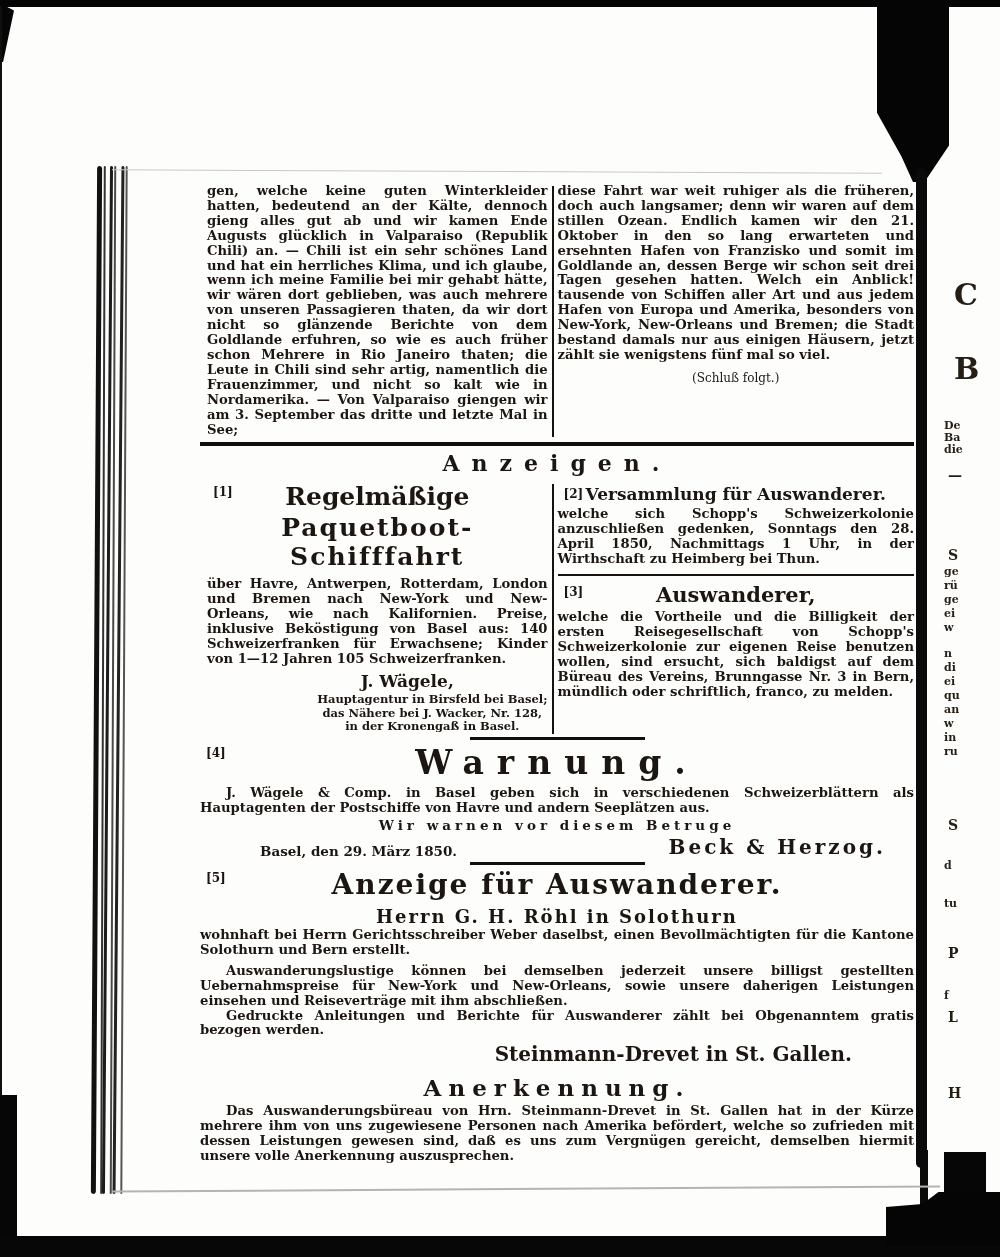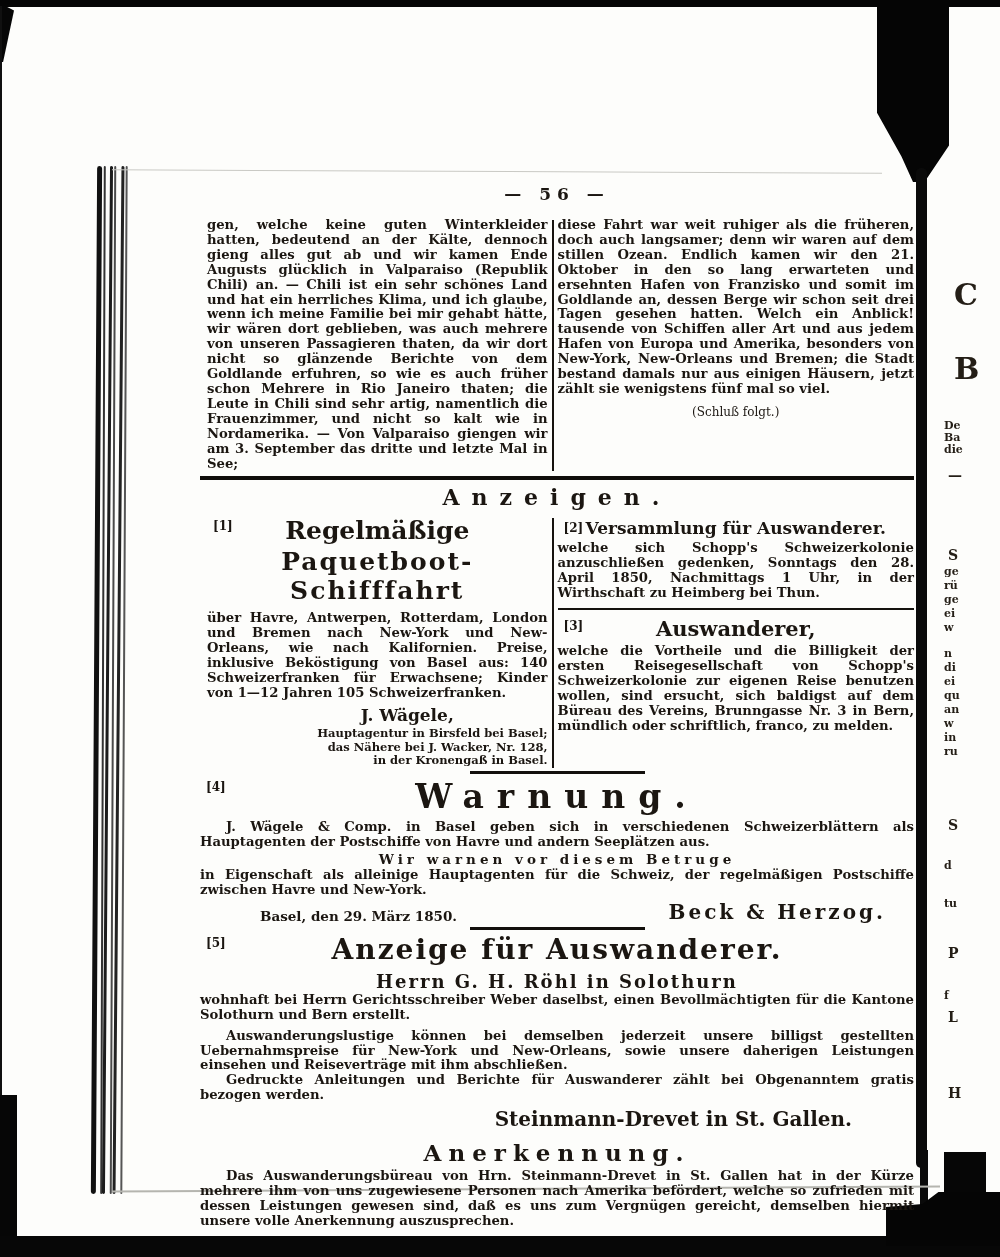--- a/index.html
+++ b/index.html
@@ -46,21 +46,21 @@
   .body-txt{font-size:13.2px;font-weight:bold;line-height:1.13;text-align:justify;margin:0;}
   .rule-full{height:4px;background:#100d0a;margin:5px 0 0 0;}
   .anzeigen{text-align:center;font-size:22px;font-weight:bold;letter-spacing:12px;margin:4px 0 6px 0;}
   .rule-mid{height:3px;background:#12100c;width:175px;margin:3px auto 3px auto;}
   .adrow{position:relative;}
   .tag{font-size:12px;font-weight:bold;}
   .tag-abs{position:absolute;left:6px;top:3px;}
   .ad1-t1{text-align:center;font-size:25px;font-weight:bold;margin:0;}
   .ad1-t2{text-align:center;font-size:25px;font-weight:bold;letter-spacing:2px;margin:2px 0 6px 0;}
   .ad1-sig{text-align:center;font-size:17px;font-weight:bold;margin:4px 0 2px 60px;}
-  .sig-small{font-size:11.5px;font-weight:bold;line-height:1.2;text-align:right;margin-left:110px;}
+  .sig-small{font-size:11.5px;font-weight:bold;line-height:1.2;text-align:center;margin-left:110px;}
   .ad-head{position:relative;text-align:center;font-weight:bold;margin:2px 0 3px 0;}
   .ad2-title{font-size:17px;}
   .ad3-title{font-size:21px;}
   .rule-col{height:2px;background:#15120e;margin:7px 0 6px 0;}
   .sec{position:relative;}
   .big-title{text-align:center;font-weight:bold;margin:0;}
   .warnung-title{font-size:33px;letter-spacing:13px;margin-bottom:4px;}
   .anzeige5-title{font-size:28px;letter-spacing:2px;margin-bottom:5px;}
   .anerk-title{font-size:23px;letter-spacing:7px;margin-bottom:3px;}
   .indent{text-indent:26px;}
@@ -123,21 +123,20 @@
   <span class="frag fx-md" style="top:818px">S</span>
   <span class="frag fx-sm" style="top:860px">d</span>
   <span class="frag fx-sm" style="top:898px">tu</span>
   <span class="frag fx-md" style="top:946px">P</span>
   <span class="frag fx-sm" style="top:990px">f</span>
   <span class="frag fx-md" style="top:1010px">L</span>
   <span class="frag fx-md" style="top:1086px">H</span>
 
   <div class="content">
 
-    <div class="pageno">— 56 —</div>
 
     <div class="cols">
       <div class="col-l">
         <p class="body-txt">gen, welche keine guten Winterkleider hatten, bedeutend an der Kälte, dennoch gieng alles gut ab und wir kamen Ende Augusts glücklich in Valparaiso (Republik Chili) an. — Chili ist ein sehr schönes Land und hat ein herrliches Klima, und ich glaube, wenn ich meine Familie bei mir gehabt hätte, wir wären dort geblieben, was auch mehrere von unseren Passagieren thaten, da wir dort nicht so glänzende Berichte von dem Goldlande erfuhren, so wie es auch früher schon Mehrere in Rio Janeiro thaten; die Leute in Chili sind sehr artig, namentlich die Frauenzimmer, und nicht so kalt wie in Nordamerika. — Von Valparaiso giengen wir am 3. September das dritte und letzte Mal in See;</p>
       </div>
       <div class="vdiv"></div>
       <div class="col-r">
         <p class="body-txt">diese Fahrt war weit ruhiger als die früheren, doch auch langsamer; denn wir waren auf dem stillen Ozean. Endlich kamen wir den 21. Oktober in den so lang erwarteten und ersehnten Hafen von Franzisko und somit im Goldlande an, dessen Berge wir schon seit drei Tagen gesehen hatten. Welch ein Anblick! tausende von Schiffen aller Art und aus jedem Hafen von Europa und Amerika, besonders von New-York, New-Orleans und Bremen; die Stadt bestand damals nur aus einigen Häusern, jetzt zählt sie wenigstens fünf mal so viel.</p>
         <div class="schluss">(Schluß folgt.)</div>
       </div>
@@ -177,21 +176,20 @@
       </div>
     </div>
 
     <div class="rule-mid"></div>
 
     <div class="sec">
       <span class="tag tag-abs">[4]</span>
       <div class="big-title warnung-title">Warnung.</div>
       <p class="body-txt indent">J. Wägele &amp; Comp. in Basel geben sich in verschiedenen Schweizerblättern als Hauptagenten der Postschiffe von Havre und andern Seeplätzen aus.</p>
       <div class="center-spaced">Wir warnen vor diesem Betruge</div>
-      <p class="body-txt">in Eigenschaft als alleinige Hauptagenten für die Schweiz, der regelmäßigen Postschiffe zwischen Havre und New-York.</p>
       <div class="sig-row">
         <span class="date-line">Basel, den 29. März 1850.</span>
         <span class="beck">Beck &amp; Herzog.</span>
       </div>
     </div>
 
     <div class="rule-mid"></div>
 
     <div class="sec">
       <span class="tag tag-abs">[5]</span>

